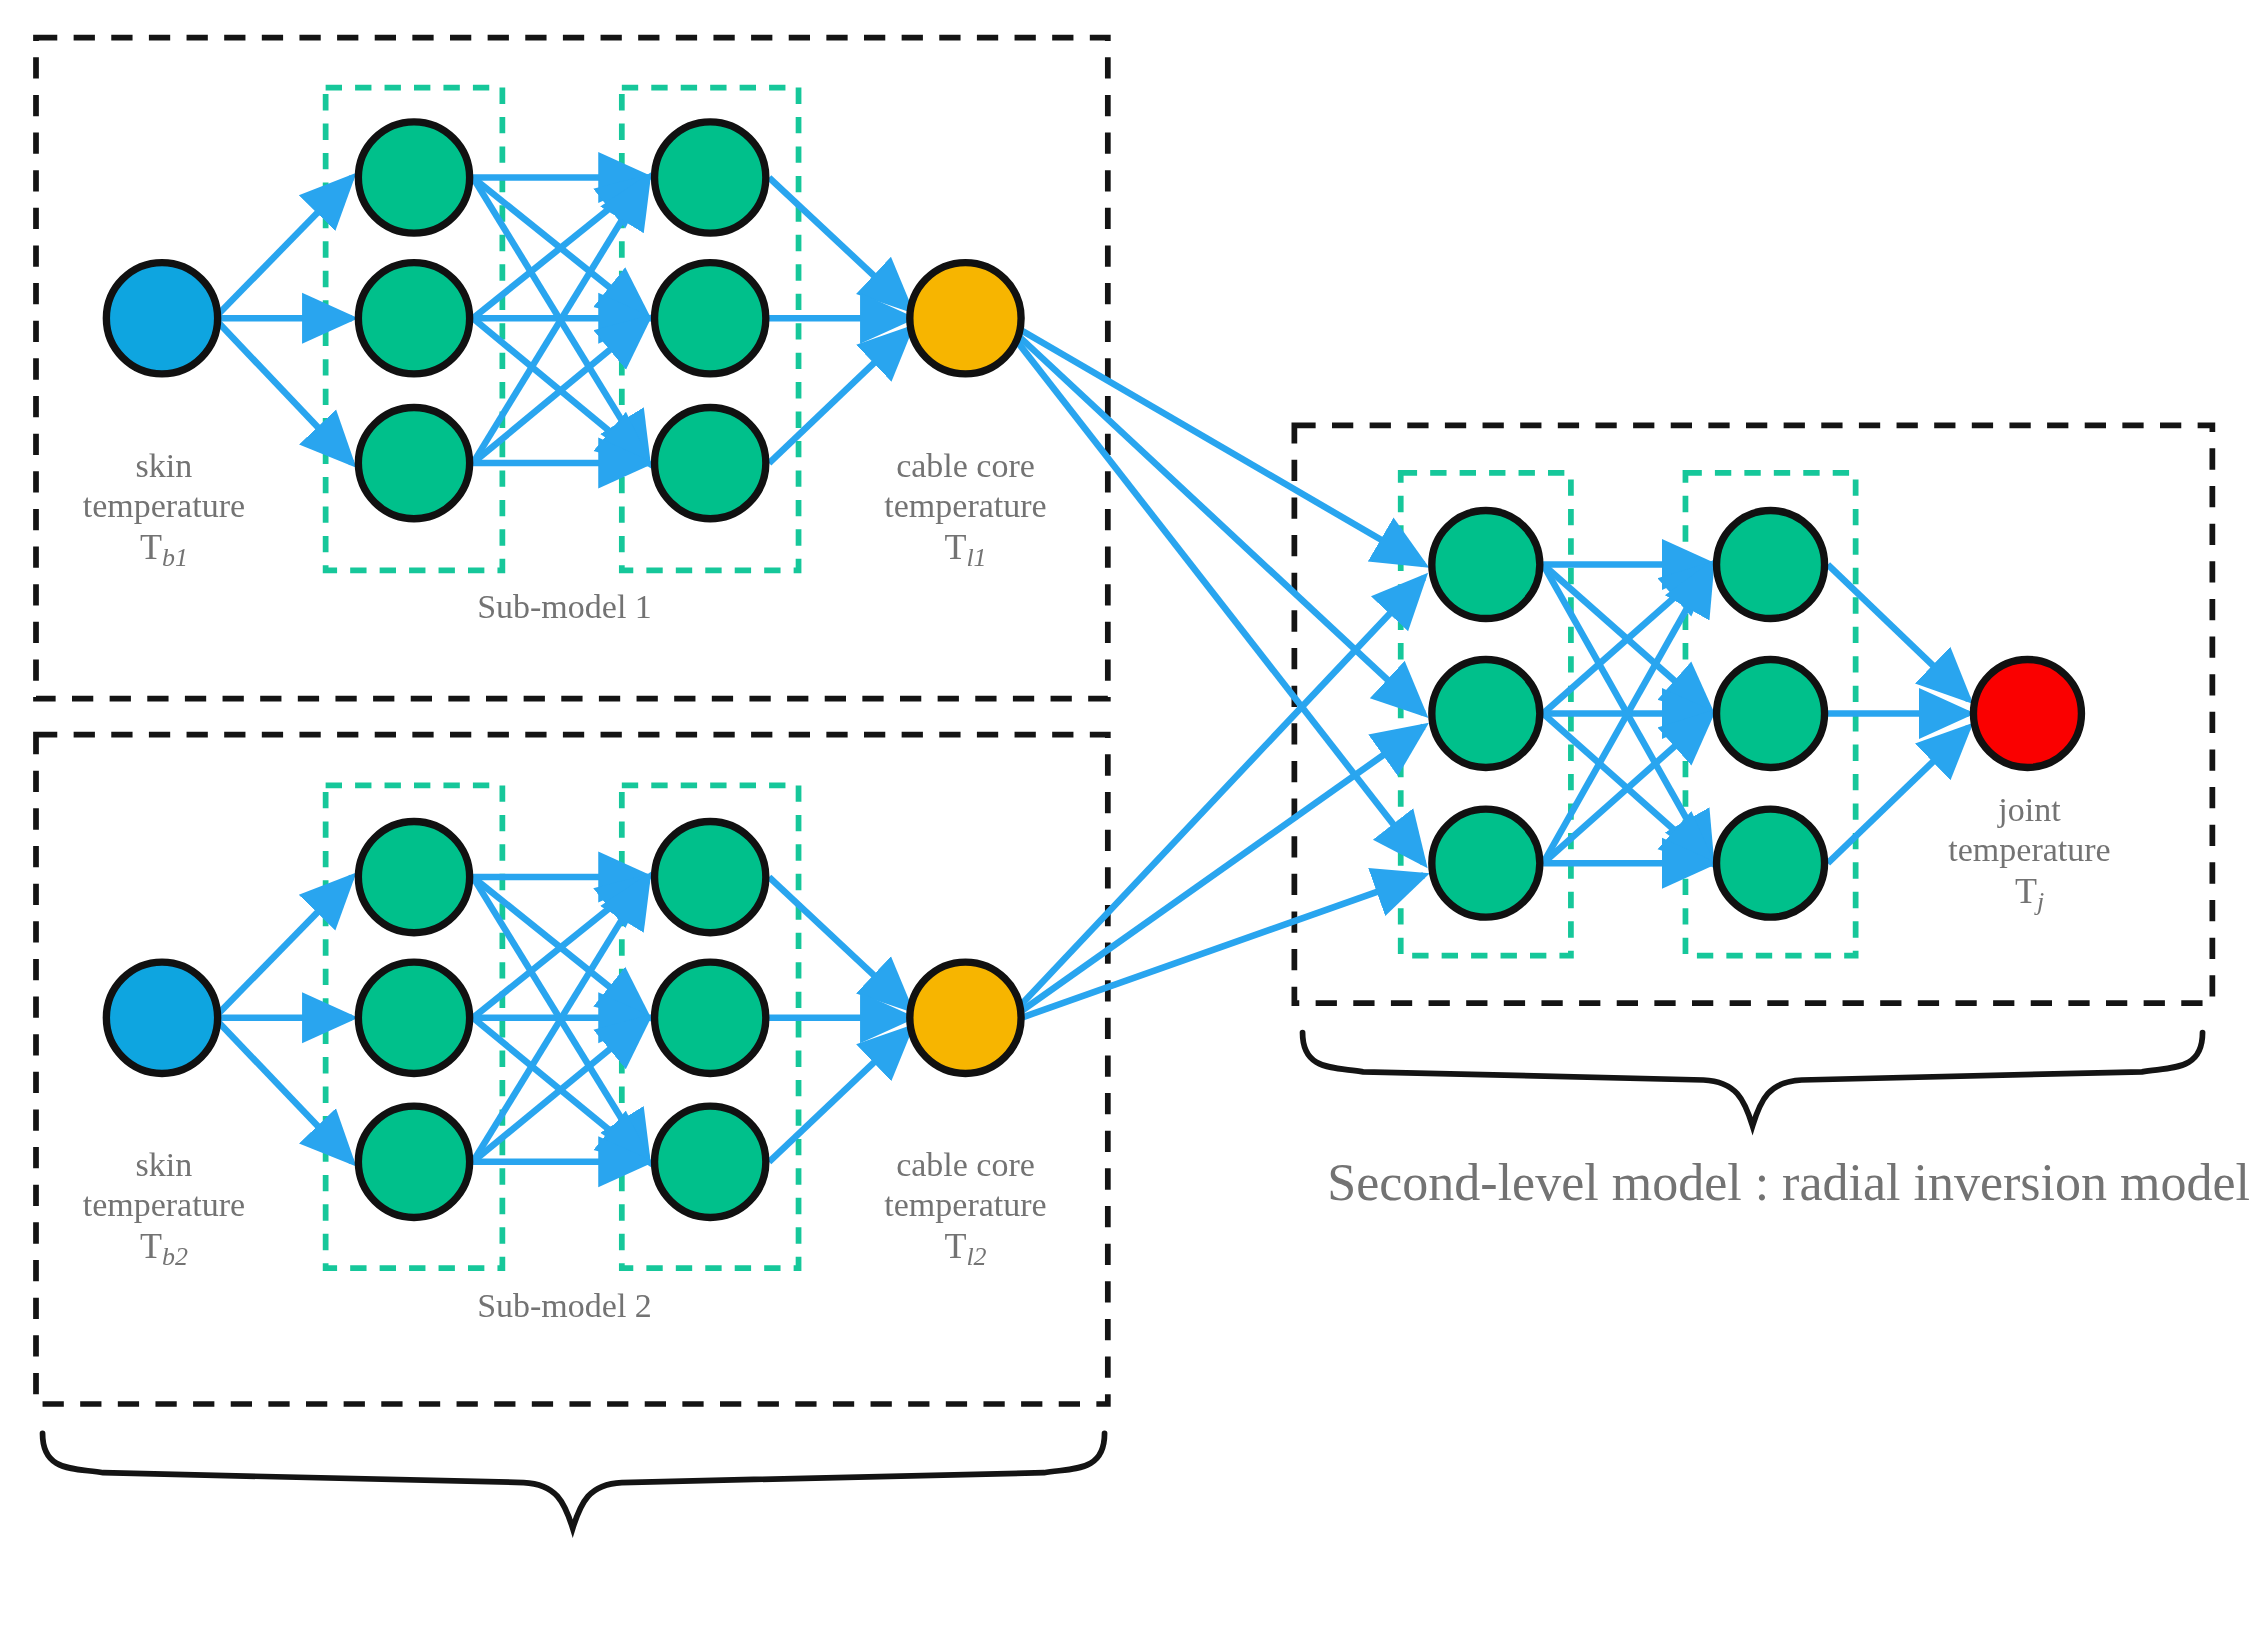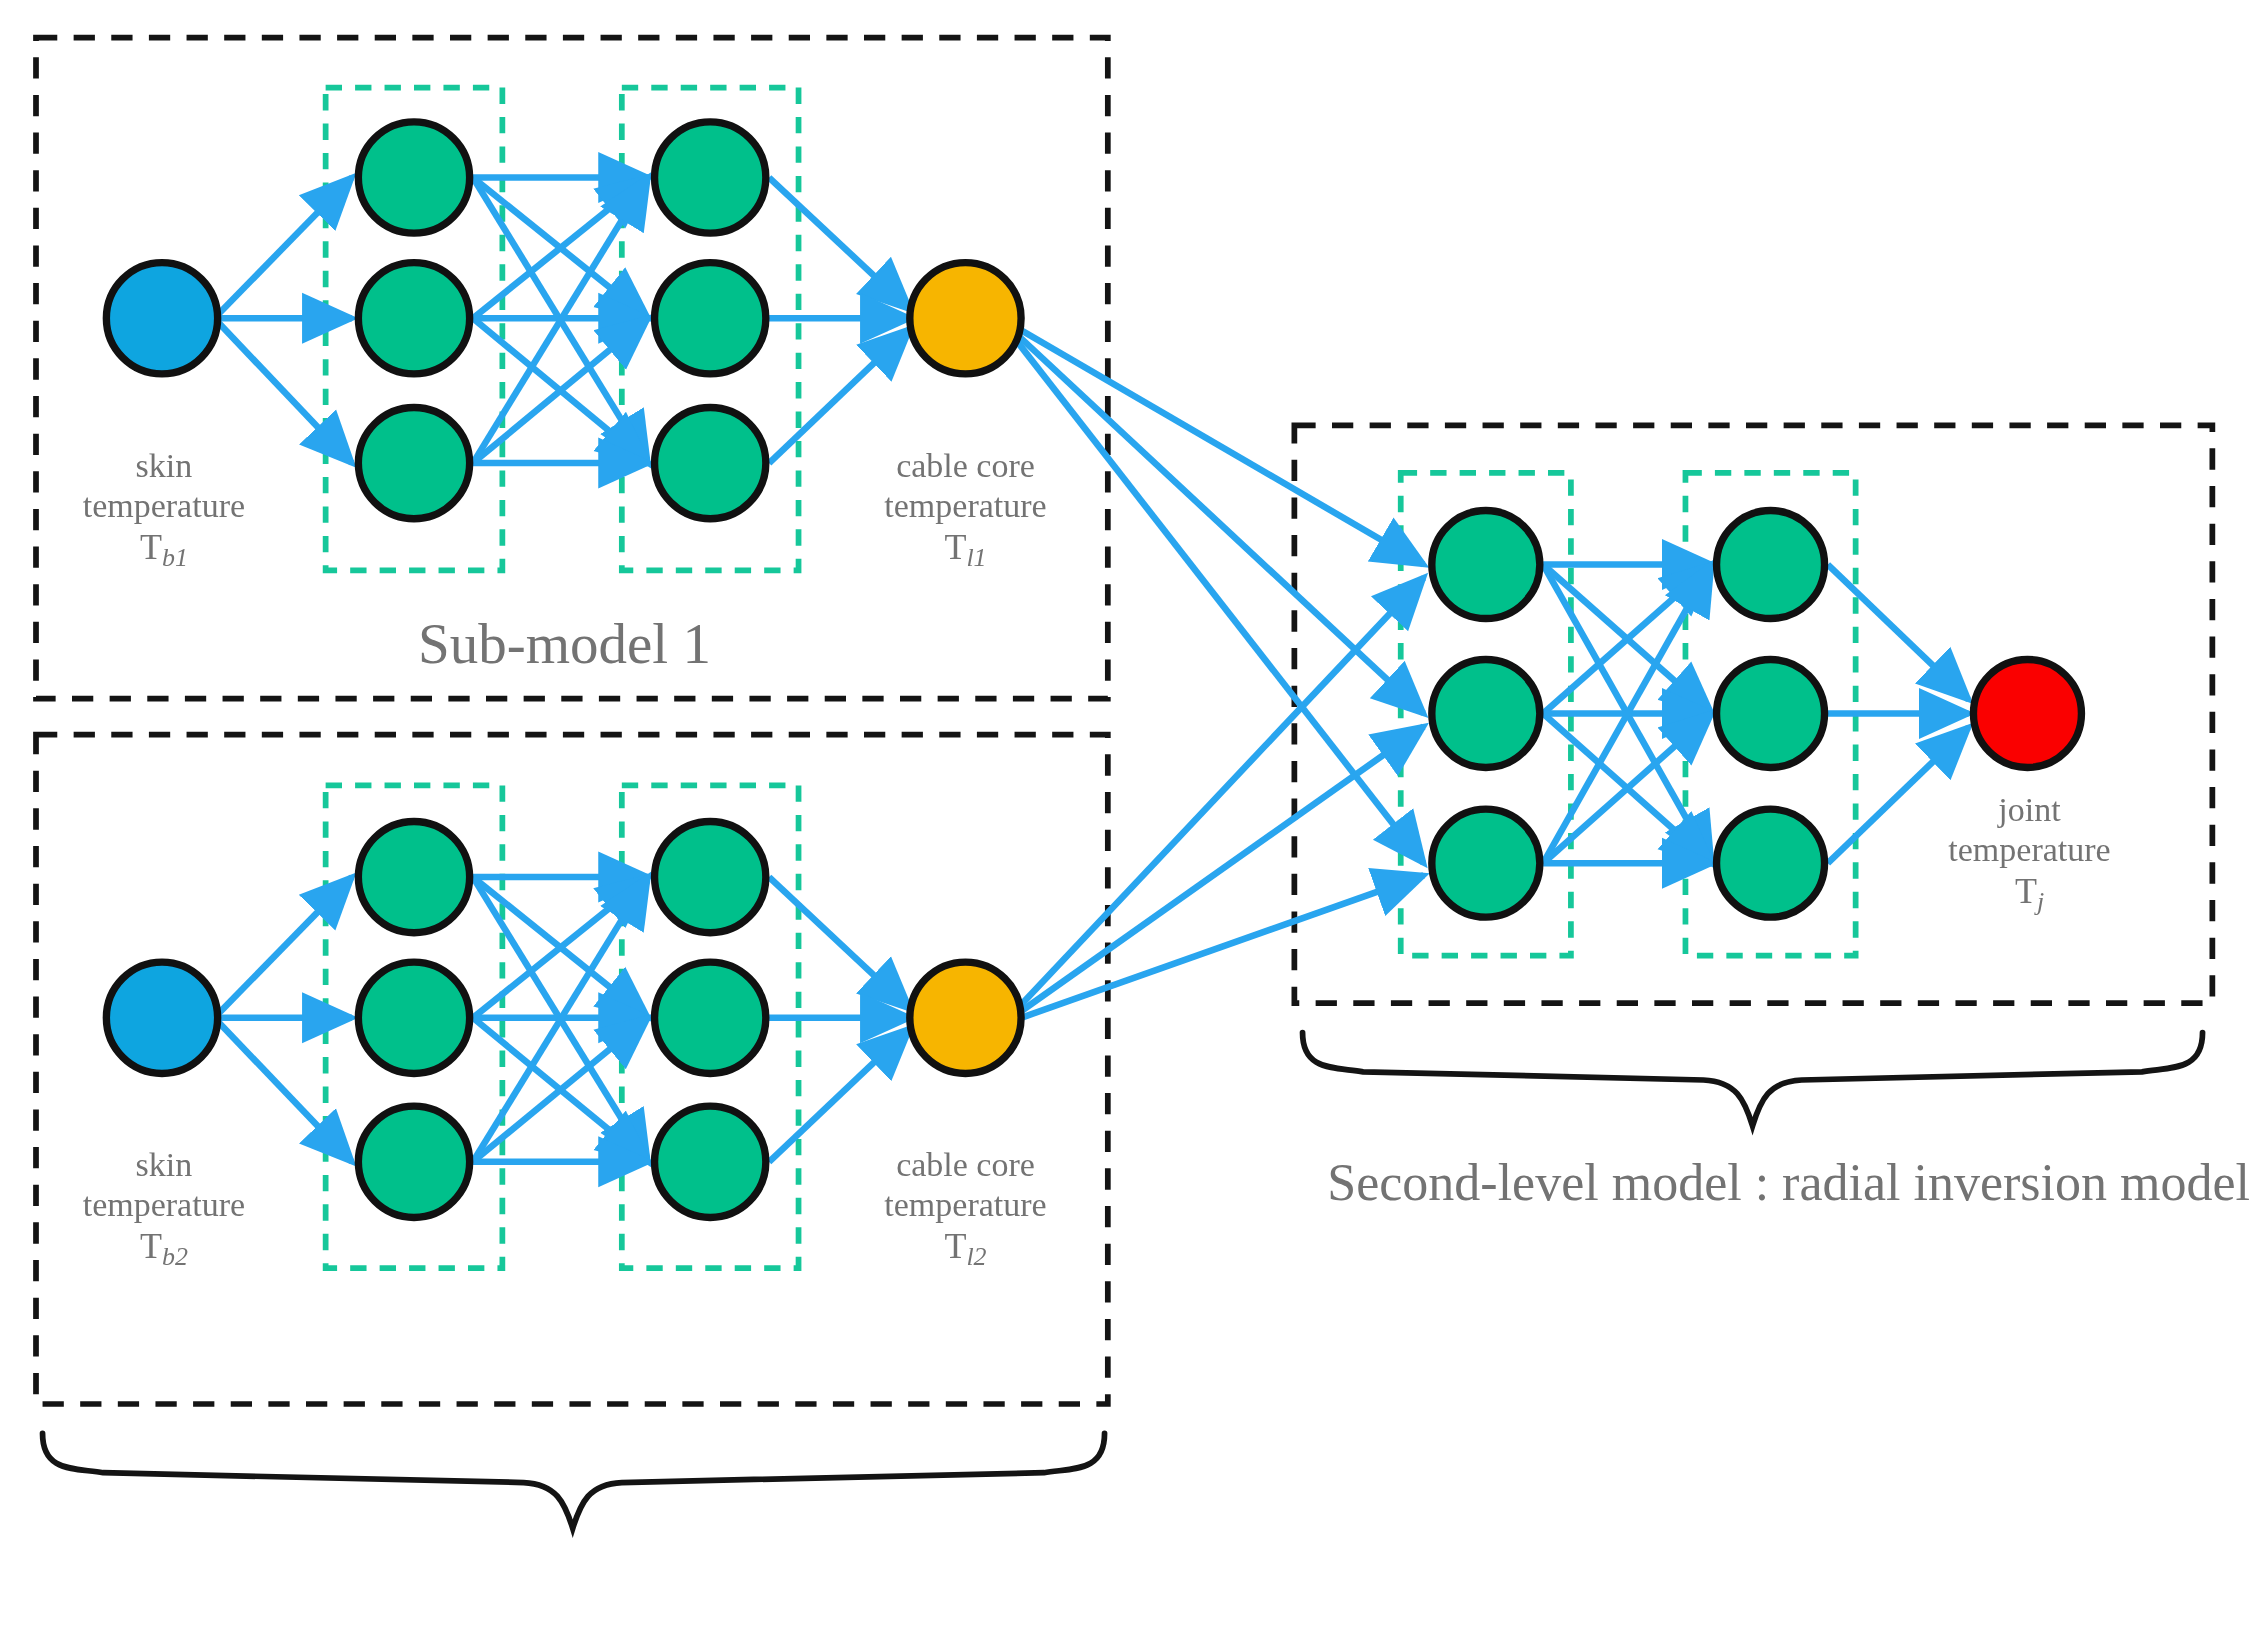--- a/index.html
+++ b/index.html
@@ -4,21 +4,21 @@
 <style>
   html,body{margin:0;padding:0;background:#ffffff;}
   body{width:2250px;height:1647px;position:relative;overflow:hidden;
        font-family:"Liberation Serif","DejaVu Serif",serif;color:#111;}
   #stage{position:absolute;left:0;top:0;width:2250px;height:1647px;}
   svg.layer{position:absolute;left:0;top:0;width:2250px;height:1647px;}
   .lbl{position:absolute;text-align:center;line-height:1.18;
        font-family:"Liberation Serif","DejaVu Serif",serif;color:#737373;white-space:nowrap;}
   .lbl-ml{white-space:normal;}
   .t-small{font-size:34px;}
-  .t-mid{font-size:57px;margin-top:23px;}
+  .t-mid{font-size:34px;}
   .t-cap{font-size:52px;text-align:right;}
   .sub{font-style:italic;font-size:0.72em;vertical-align:-0.28em;}
   .tsym{font-size:36px;}
 </style>
 </head>
 <body>
 
 <div id="stage">
 
   <svg class="layer" viewBox="0 0 2750 2013">
@@ -165,20 +165,21 @@
     <div>temperature</div>
     <div class="tsym"><span>T</span><span class="sub">b2</span></div>
   </div>
 
   <div class="lbl lbl-ml t-small" style="left:818px;top:1145px;width:295px;">
     <div>cable core</div>
     <div>temperature</div>
     <div class="tsym"><span>T</span><span class="sub">l2</span></div>
   </div>
 
+  <div class="lbl t-mid" style="left:319px;top:1286px;width:491px;">Sub-model 2</div>
 
   <div class="lbl lbl-ml t-small" style="left:1882px;top:790px;width:295px;">
     <div>joint</div>
     <div>temperature</div>
     <div class="tsym"><span>T</span><span class="sub">j</span></div>
   </div>
 
 
   <div class="lbl t-cap" style="left:1252px;top:1152px;width:998px;">Second-level model : radial inversion model</div>
 

